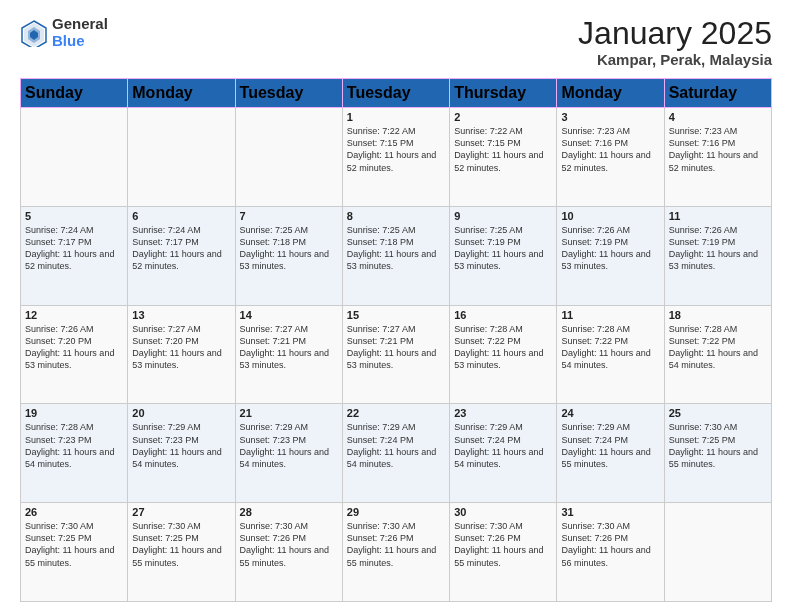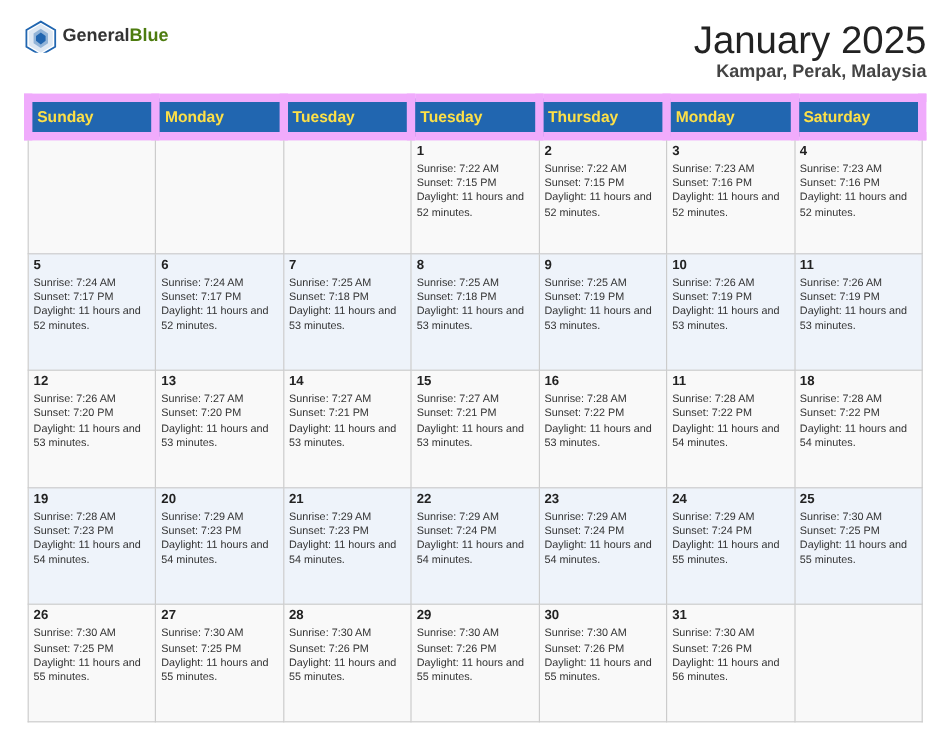--- a/index.html
+++ b/index.html
@@ -23,32 +23,32 @@
       align-items: flex-start;
       margin-bottom: 10px;
     }
     .logo {
       display: flex;
       align-items: center;
       gap: 4px;
     }
     .logo-text {
       display: flex;
-      flex-direction: row;
+      flex-direction: column;
       line-height: 1.1;
     }
     .logo-general {
       font-size: 15px;
       font-weight: bold;
       color: #333;
     }
     .logo-blue {
       font-size: 15px;
       font-weight: bold;
-      color: #4d7c0f;
+      color: #3b82f6;
     }
     .logo-icon {
       width: 28px;
       height: 28px;
     }
     .title-block {
       text-align: right;
     }
     .title-block h1 {
       font-size: 32px;
@@ -65,25 +65,25 @@
       flex: 1;
       border: 1px solid #ccc;
       border-collapse: collapse;
       width: 100%;
       table-layout: fixed;
     }
     .calendar thead tr {
       background-color: #2166b0;
     }
     .calendar thead th {
-      color: #fde047;
-      font-size: 13px;
+      color: #000000;
+      font-size: 16px;
       font-weight: bold;
       padding: 5px 4px;
-      border: 7px solid #f0abfc;
+      border: 1px solid #f0abfc;
       text-align: left;
     }
     .calendar tbody td {
       vertical-align: top;
       border: 1px solid #ccc;
       padding: 3px 4px;
       font-size: 9.5px;
       color: #333;
       height: 88px;
     }

